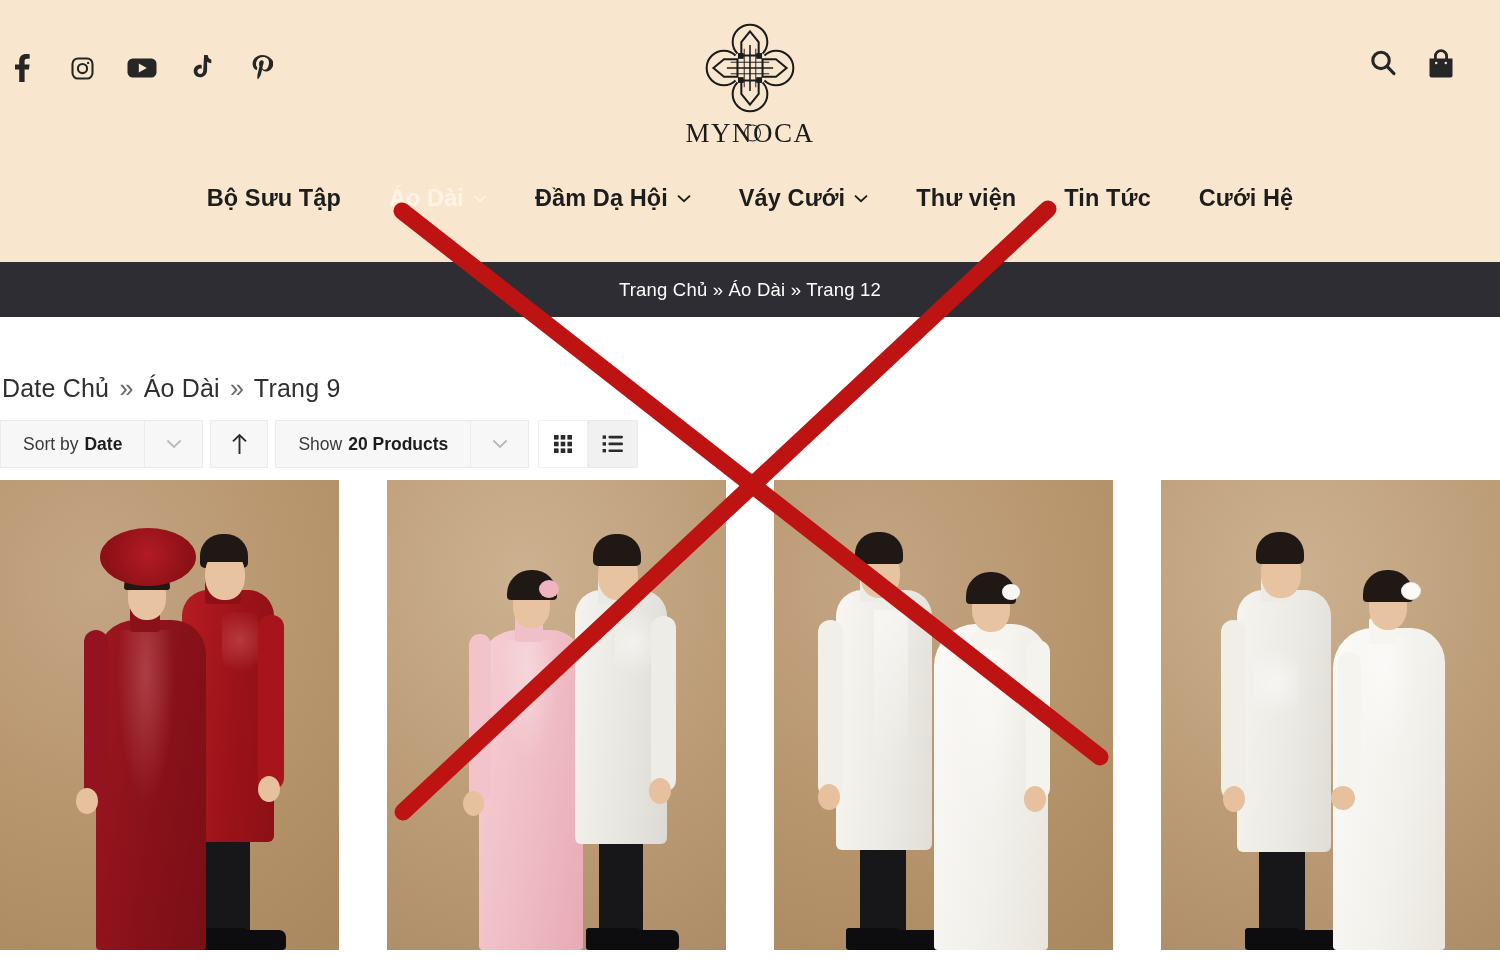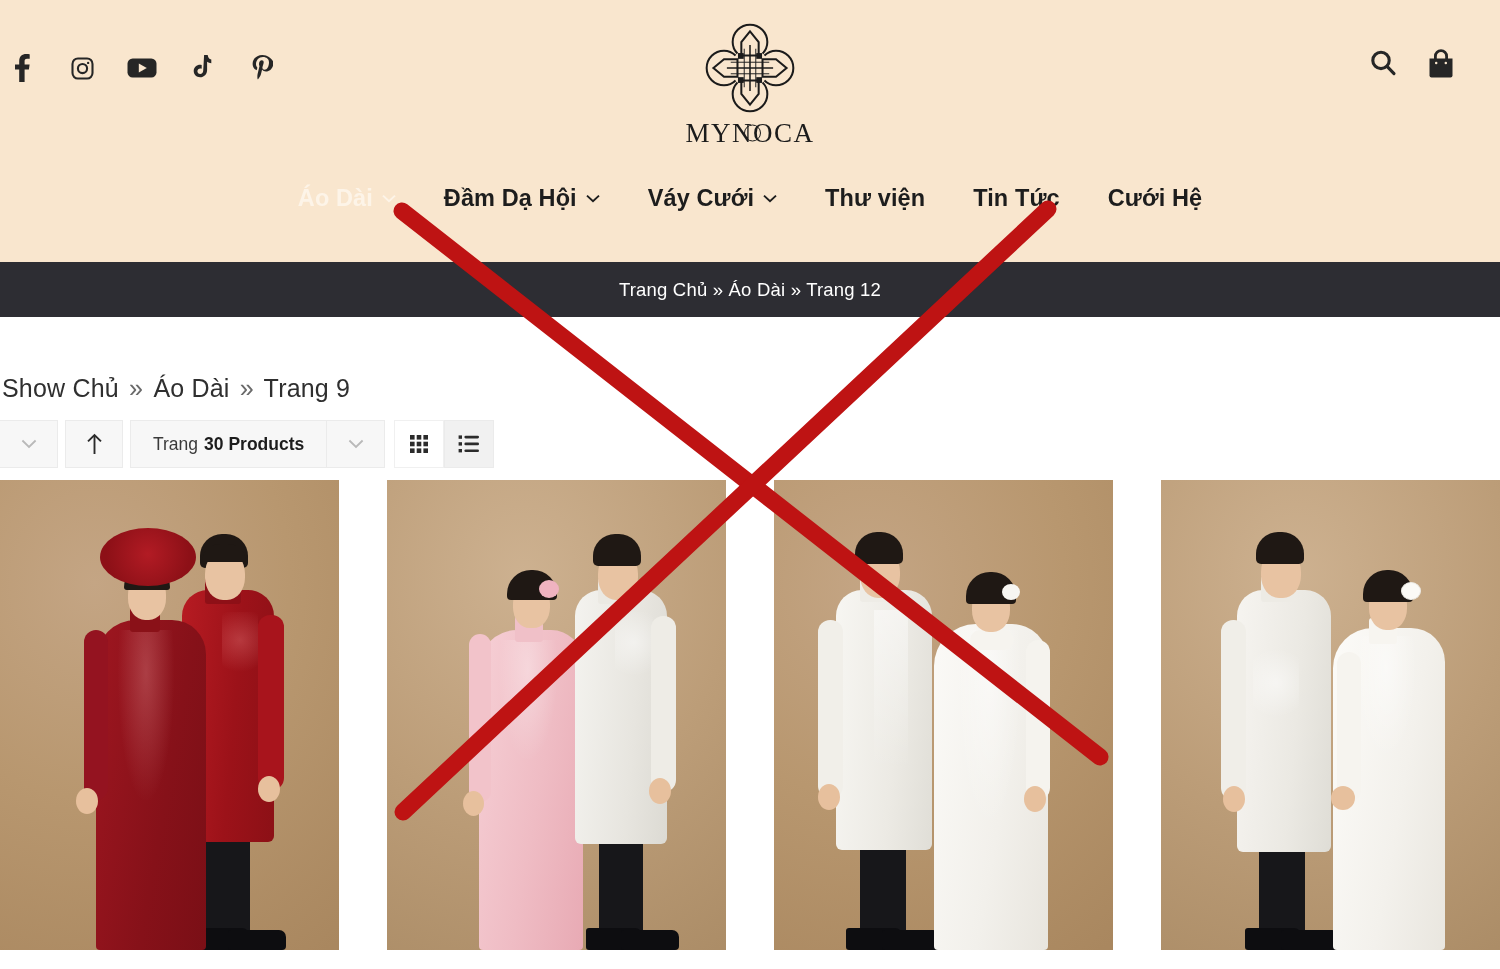--- a/index.html
+++ b/index.html
@@ -257,20 +257,23 @@
       <svg width="30" height="31" viewBox="0 0 30 31" fill="currentColor">
         <path d="M3.5 10.5h23v17a2 2 0 0 1-2 2H5.5a2 2 0 0 1-2-2z"></path>
         <path d="M9.4 11V8.3a5.6 5.6 0 0 1 11.2 0V11" fill="none" stroke="currentColor" stroke-width="2.8"></path>
         <circle cx="10.2" cy="15" r="1.25" fill="#f9e6ce"></circle>
         <circle cx="19.8" cy="15" r="1.25" fill="#f9e6ce"></circle>
       </svg>
     </a>
   </div>
 
   <nav class="nav">
+    <div class="nav-item">
+      <span>Bộ Sưu Tập</span>
+    </div>
     <div class="nav-item active">
       <span>Áo Dài</span>
       <svg class="chev" viewBox="0 0 14 9" fill="none">
           <path d="M1 1.6l6 5.6 6-5.6" stroke="#1d1d1d" stroke-width="1.9"></path>
         </svg>
     </div>
     <div class="nav-item">
       <span>Đầm Dạ Hội</span>
       <svg class="chev" viewBox="0 0 14 9" fill="none">
           <path d="M1 1.6l6 5.6 6-5.6" stroke="#1d1d1d" stroke-width="1.9"></path>
@@ -294,49 +297,53 @@
   </nav>
 </div>
 
 <div class="crumb-bar">
   <div class="crumb-text">Trang Chủ » Áo Dài » Trang 12</div>
 </div>
 
 <div class="main">
 
   <div class="page-crumb">
-    <span>Show Chủ</span>
+    <span>Date Chủ</span>
     <span class="sep">»</span>
     <span>Áo Dài</span>
     <span class="sep">»</span>
     <span>Trang 9</span>
   </div>
 
   <div class="toolbar">
     <div class="tb-group">
+      <div class="tb-sel">
+        <span>Sort by</span>
+        <b>Date</b>
+      </div>
       <div class="tb-arrowbox">
         <svg width="16" height="10" viewBox="0 0 16 10" fill="none">
             <path d="M1.4 1.5L8 8l6.6-6.5" stroke="#b9b9b9" stroke-width="1.8"></path>
           </svg>
       </div>
     </div>
 
     <div class="tb-btn">
       <svg width="17" height="22" viewBox="0 0 17 22" fill="none" stroke="#2b2b2b" stroke-width="1.9">
         <path d="M8.5 21V2.2"></path>
           <path d="M2 8.4l6.5-6.4L15 8.4"></path>
       </svg>
     </div>
 
     <div class="tb-spacer"></div>
 
     <div class="tb-group">
       <div class="tb-sel">
-        <span>Trang</span>
-        <b>30 Products</b>
+        <span>Show</span>
+        <b>20 Products</b>
       </div>
       <div class="tb-arrowbox">
         <svg width="16" height="10" viewBox="0 0 16 10" fill="none">
             <path d="M1.4 1.5L8 8l6.6-6.5" stroke="#b9b9b9" stroke-width="1.8"></path>
           </svg>
       </div>
     </div>
 
     <div class="views">
       <div class="tb-view is-active">

